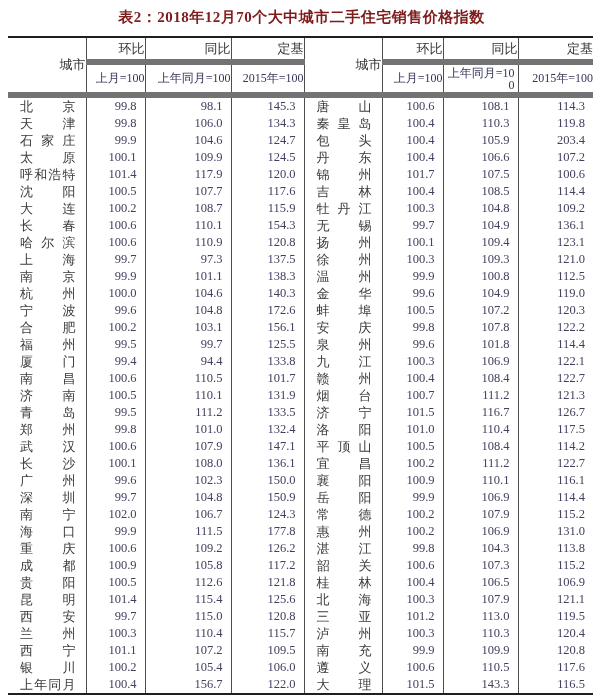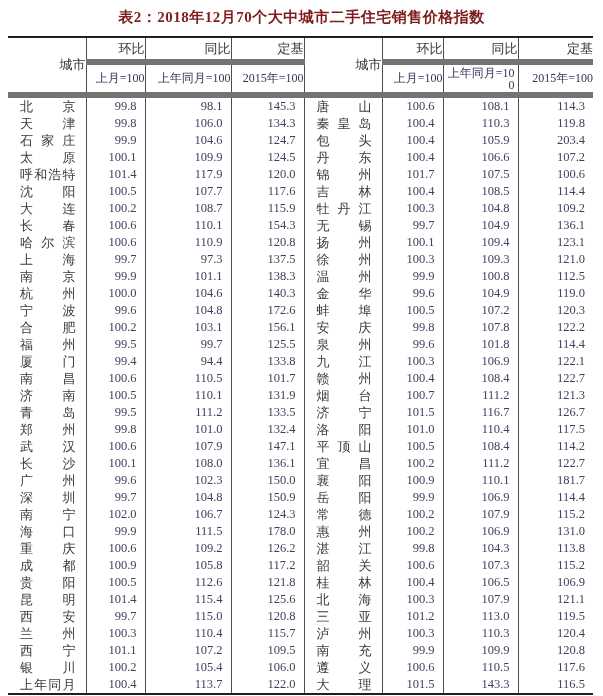--- a/index.html
+++ b/index.html
@@ -311,21 +311,21 @@
         <td class="num bl">122.7</td>
       </tr>
       <tr>
         <td class="city">广州</td>
         <td class="num bl">99.6</td>
         <td class="num bl">102.3</td>
         <td class="num bl">150.0</td>
         <td class="city bl">襄阳</td>
         <td class="num bl">100.9</td>
         <td class="num bl">110.1</td>
-        <td class="num bl">181.7</td>
+        <td class="num bl">116.1</td>
       </tr>
       <tr>
         <td class="city">深圳</td>
         <td class="num bl">99.7</td>
         <td class="num bl">104.8</td>
         <td class="num bl">150.9</td>
         <td class="city bl">岳阳</td>
         <td class="num bl">99.9</td>
         <td class="num bl">106.9</td>
         <td class="num bl">114.4</td>
@@ -337,21 +337,21 @@
         <td class="num bl">124.3</td>
         <td class="city bl">常德</td>
         <td class="num bl">100.2</td>
         <td class="num bl">107.9</td>
         <td class="num bl">115.2</td>
       </tr>
       <tr>
         <td class="city">海口</td>
         <td class="num bl">99.9</td>
         <td class="num bl">111.5</td>
-        <td class="num bl">178.0</td>
+        <td class="num bl">177.8</td>
         <td class="city bl">惠州</td>
         <td class="num bl">100.2</td>
         <td class="num bl">106.9</td>
         <td class="num bl">131.0</td>
       </tr>
       <tr>
         <td class="city">重庆</td>
         <td class="num bl">100.6</td>
         <td class="num bl">109.2</td>
         <td class="num bl">126.2</td>
@@ -426,21 +426,21 @@
         <td class="num bl">105.4</td>
         <td class="num bl">106.0</td>
         <td class="city bl">遵义</td>
         <td class="num bl">100.6</td>
         <td class="num bl">110.5</td>
         <td class="num bl">117.6</td>
       </tr>
       <tr>
         <td class="city">上年同月</td>
         <td class="num bl">100.4</td>
-        <td class="num bl">113.7</td>
+        <td class="num bl">156.7</td>
         <td class="num bl">122.0</td>
         <td class="city bl">大理</td>
         <td class="num bl">101.5</td>
         <td class="num bl">143.3</td>
         <td class="num bl">116.5</td>
       </tr>
     </tbody>
 </table>
 
 </body></html>

